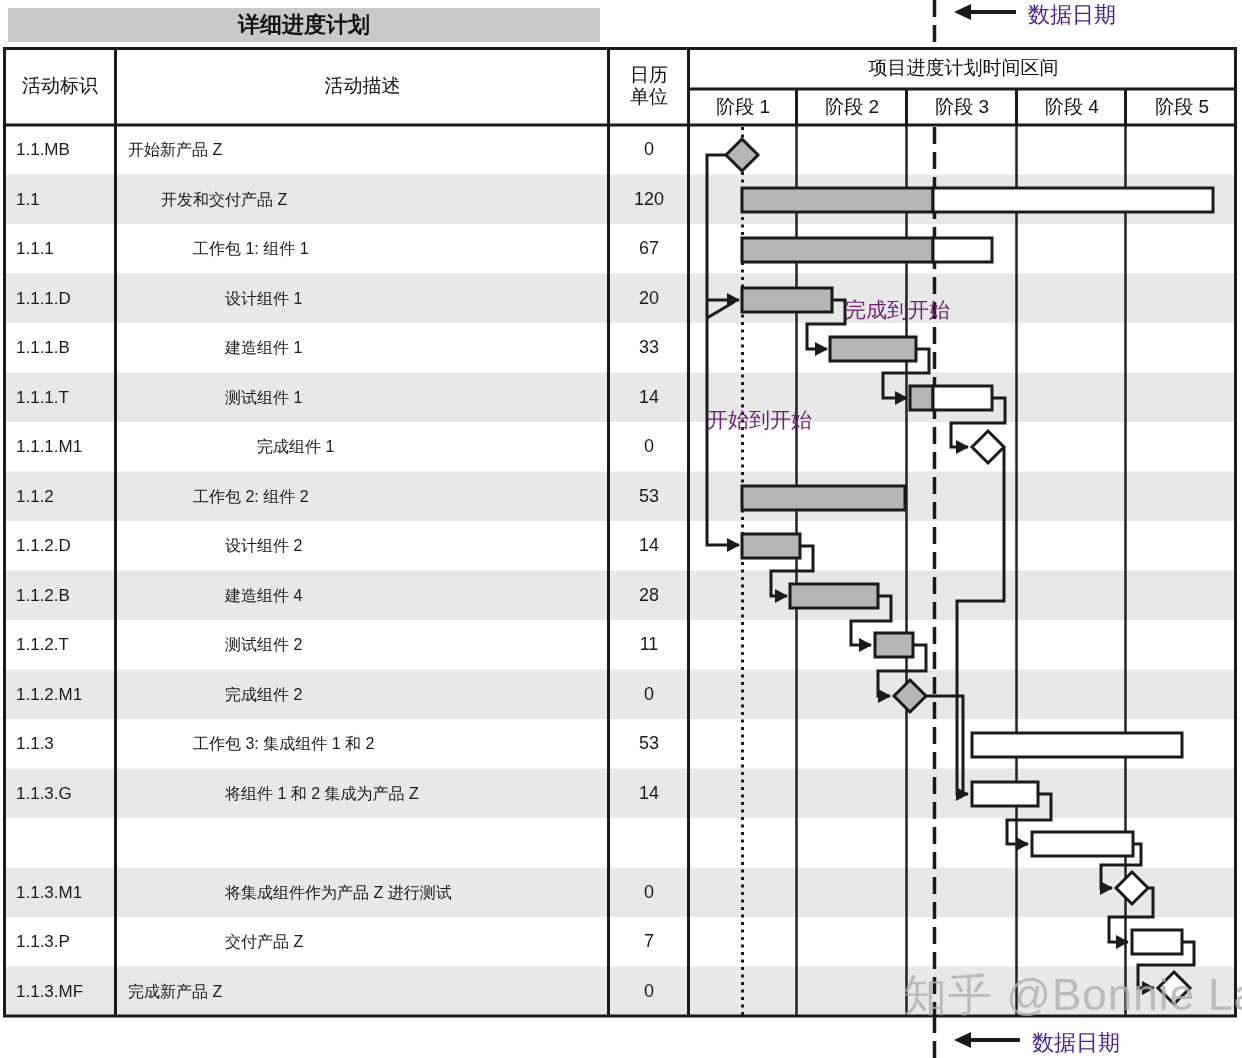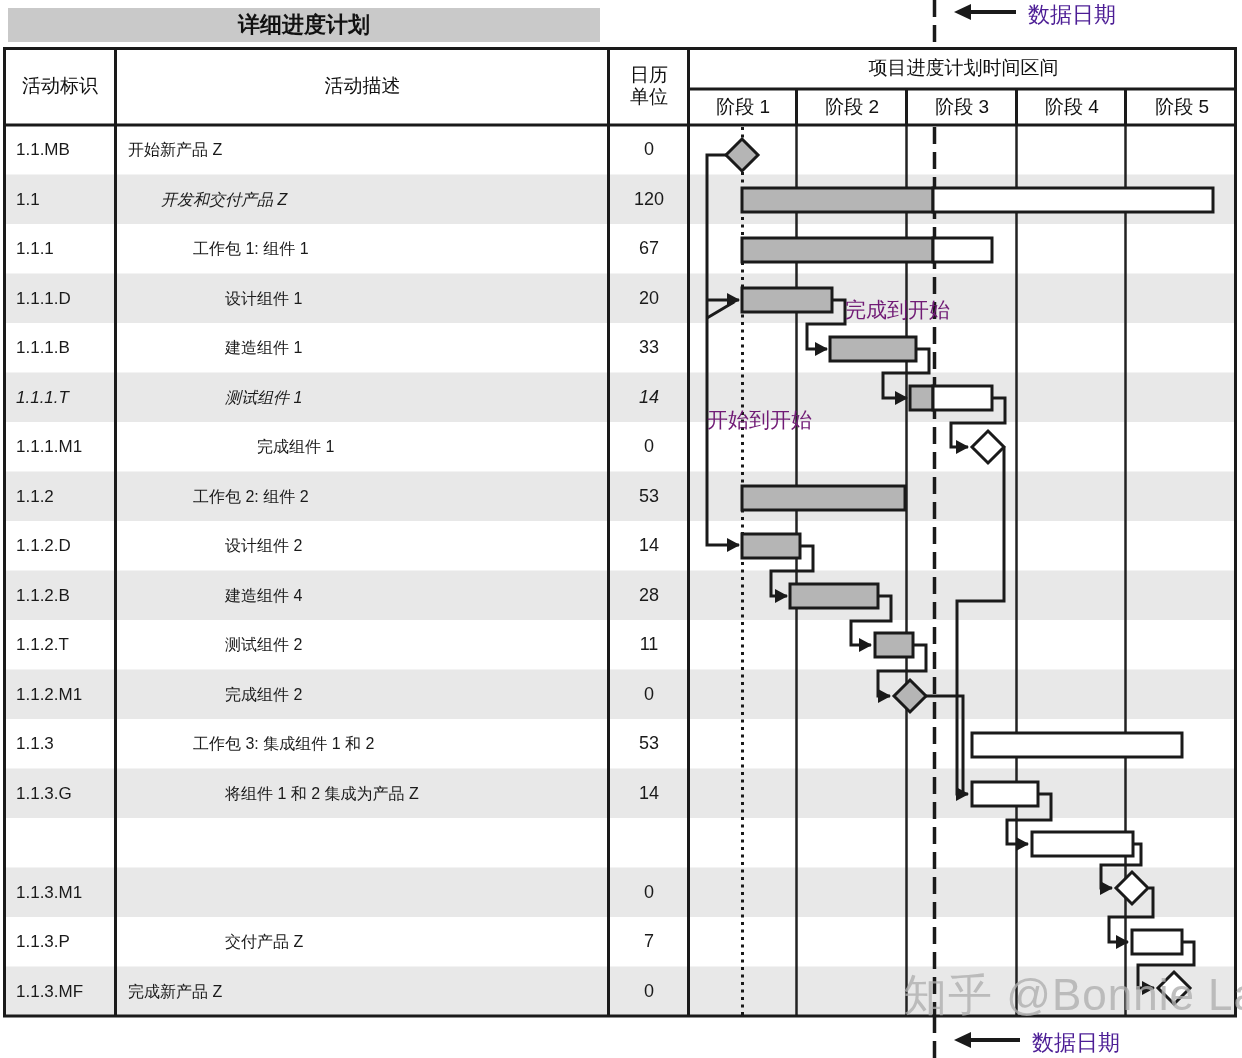--- a/index.html
+++ b/index.html
@@ -114,39 +114,39 @@
       <div class="hcell" style="left: 903px; top: 42px; width: 110.5px; height: 36px;">阶段 3</div>
       <div class="hcell" style="left: 1013.5px; top: 42px; width: 109px; height: 36px;">阶段 4</div>
       <div class="hcell" style="left: 1122.5px; top: 42px; width: 111.5px; height: 36px;">阶段 5</div>
       <div class="trow" style="top: 78px; height: 49.5px;">
         <span class="cid" style="line-height: 49.5px; height: 49.5px;">1.1.MB</span>
         <span class="cdesc" style="left: 124px; line-height: 49.5px; height: 49.5px;">开始新产品 Z</span>
         <span class="cunits" style="line-height: 49.5px; height: 49.5px;">0</span>
       </div>
       <div class="trow" style="top: 127.5px; height: 49.5px; padding-left: 48px;">
         <span class="cid" style="line-height: 49.5px; height: 49.5px;">1.1</span>
-        <span class="cdesc" style="left: 157px; line-height: 49.5px; height: 49.5px; font-style: italic;">开发和交付产品 Z</span>
+        <span class="cdesc" style="left: 157px; line-height: 49.5px; height: 49.5px;">开发和交付产品 Z</span>
         <span class="cunits" style="line-height: 49.5px; height: 49.5px;">120</span>
       </div>
       <div class="trow" style="top: 177px; height: 49.5px;">
         <span class="cid" style="line-height: 49.5px; height: 49.5px;">1.1.1</span>
         <span class="cdesc" style="left: 189px; line-height: 49.5px; height: 49.5px;">工作包 1: 组件 1</span>
         <span class="cunits" style="line-height: 49.5px; height: 49.5px;">67</span>
       </div>
       <div class="trow" style="top: 226.5px; height: 49.5px;">
         <span class="cid" style="line-height: 49.5px; height: 49.5px;">1.1.1.D</span>
         <span class="cdesc" style="left: 221px; line-height: 49.5px; height: 49.5px;">设计组件 1</span>
         <span class="cunits" style="line-height: 49.5px; height: 49.5px;">20</span>
       </div>
       <div class="trow" style="top: 276px; height: 49.5px;">
         <span class="cid" style="line-height: 49.5px; height: 49.5px;">1.1.1.B</span>
         <span class="cdesc" style="left: 221px; line-height: 49.5px; height: 49.5px;">建造组件 1</span>
         <span class="cunits" style="line-height: 49.5px; height: 49.5px;">33</span>
       </div>
-      <div class="trow" style="top: 325.5px; height: 49.5px; font-style: italic;">
+      <div class="trow" style="top: 325.5px; height: 49.5px;">
         <span class="cid" style="line-height: 49.5px; height: 49.5px;">1.1.1.T</span>
         <span class="cdesc" style="left: 221px; line-height: 49.5px; height: 49.5px;">测试组件 1</span>
         <span class="cunits" style="line-height: 49.5px; height: 49.5px;">14</span>
       </div>
       <div class="trow" style="top: 375px; height: 49.5px;">
         <span class="cid" style="line-height: 49.5px; height: 49.5px;">1.1.1.M1</span>
         <span class="cdesc" style="left: 253px; line-height: 49.5px; height: 49.5px;">完成组件 1</span>
         <span class="cunits" style="line-height: 49.5px; height: 49.5px;">0</span>
       </div>
       <div class="trow" style="top: 424.5px; height: 49.5px;">
@@ -179,20 +179,21 @@
         <span class="cdesc" style="left: 189px; line-height: 49.5px; height: 49.5px;">工作包 3: 集成组件 1 和 2</span>
         <span class="cunits" style="line-height: 49.5px; height: 49.5px;">53</span>
       </div>
       <div class="trow" style="top: 721.5px; height: 49.5px;">
         <span class="cid" style="line-height: 49.5px; height: 49.5px;">1.1.3.G</span>
         <span class="cdesc" style="left: 221px; line-height: 49.5px; height: 49.5px;">将组件 1 和 2 集成为产品 Z</span>
         <span class="cunits" style="line-height: 49.5px; height: 49.5px;">14</span>
       </div>
       <div class="trow" style="top: 820.5px; height: 49.5px;">
         <span class="cid" style="line-height: 49.5px; height: 49.5px;">1.1.3.M1</span>
+        <span class="cdesc" style="left: 221px; line-height: 49.5px; height: 49.5px;">将集成组件作为产品 Z 进行测试</span>
         <span class="cunits" style="line-height: 49.5px; height: 49.5px;">0</span>
       </div>
       <div class="trow" style="top: 870px; height: 49.5px;">
         <span class="cid" style="line-height: 49.5px; height: 49.5px;">1.1.3.P</span>
         <span class="cdesc" style="left: 221px; line-height: 49.5px; height: 49.5px;">交付产品 Z</span>
         <span class="cunits" style="line-height: 49.5px; height: 49.5px;">7</span>
       </div>
       <div class="trow" style="top: 919.5px; height: 49.5px;">
         <span class="cid" style="line-height: 49.5px; height: 49.5px;">1.1.3.MF</span>
         <span class="cdesc" style="left: 124px; line-height: 49.5px; height: 49.5px;">完成新产品 Z</span>

